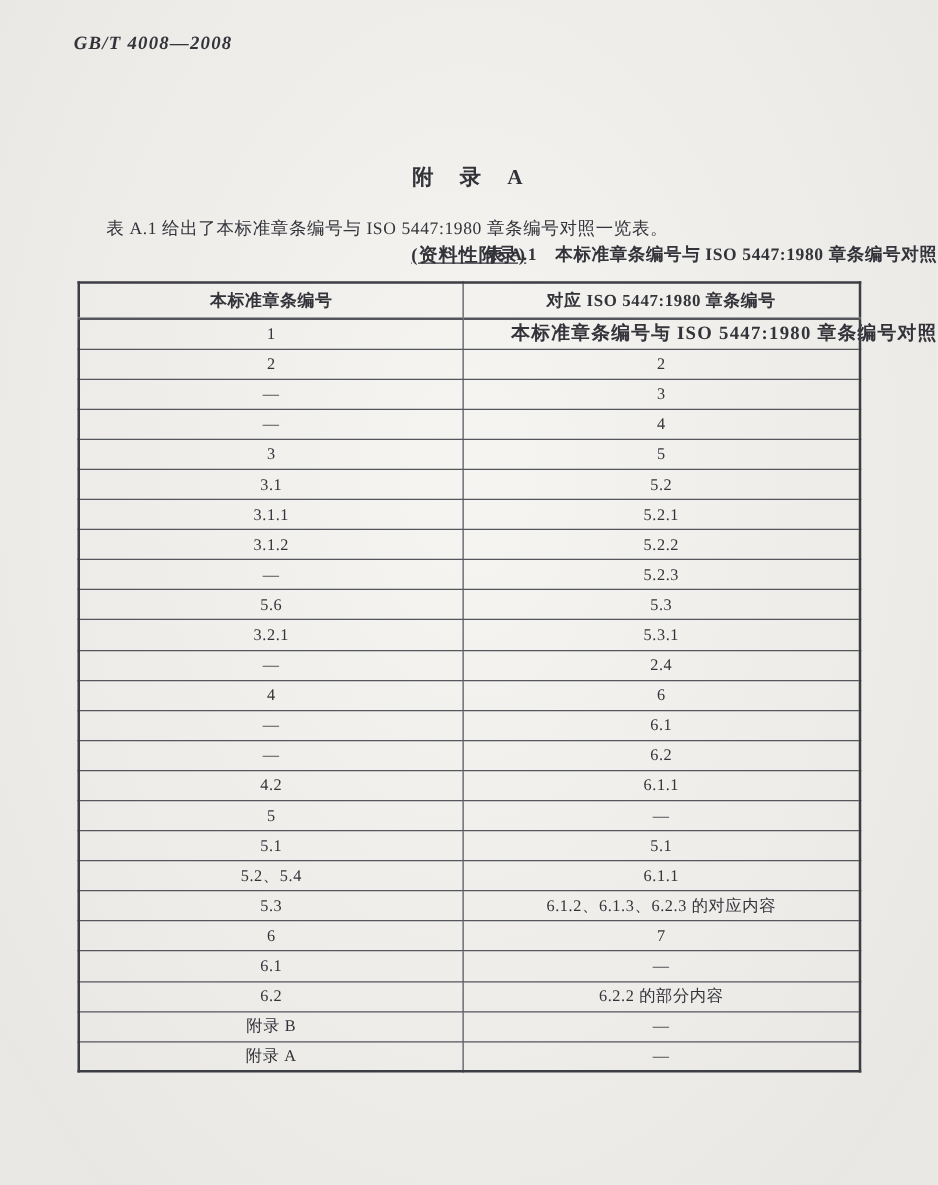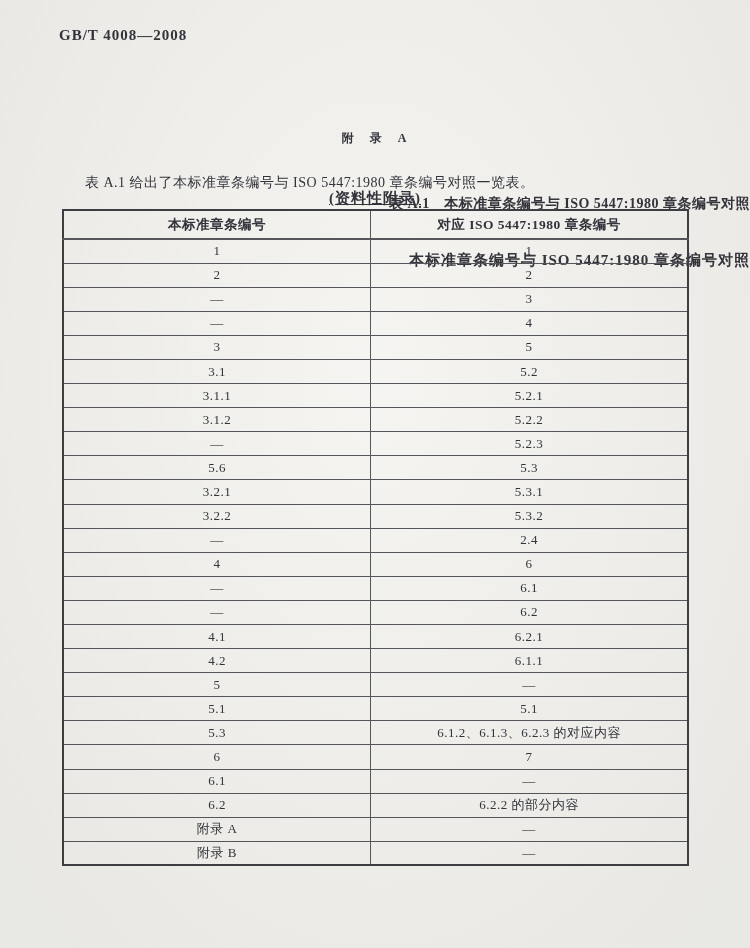--- a/index.html
+++ b/index.html
@@ -18,31 +18,32 @@
     color: var(--ink);
     overflow: hidden;
   }
   .doc-number {
     position: absolute;
     top: 27px;
     left: 59px;
     font-size: 15px;
     font-weight: bold;
     letter-spacing: 1px;
+    font-style: italic;
   }
   .titles {
     position: absolute;
     top: 94px;
     left: 0;
     width: 100%;
     text-align: center;
     white-space: pre;
   }
   .appendix-title {
-    font-size: 12px;
+    font-size: 17px;
     font-weight: bold;
     letter-spacing: 2px;
   }
   .appendix-subtitle {
     font-size: 15px;
     font-weight: bold;
     margin-top: 6px;
     letter-spacing: 1px;
     text-decoration: underline;
   }
@@ -67,21 +68,21 @@
     left: 0;
     width: 100%;
     text-align: right;
     font-size: 14px;
     font-weight: bold;
     letter-spacing: 0.5px;
     white-space: pre;
   }
   table.cmp {
     position: absolute;
-    top: 209px;
+    top: 225px;
     left: 62px;
     width: 627px;
     border-collapse: collapse;
     table-layout: fixed;
     border: 2px solid var(--border-heavy);
   }
   table.cmp th,
   table.cmp td {
     border: 1px solid var(--border);
     text-align: center;
@@ -166,73 +167,69 @@
       </tr>
       <tr>
         <td>5.6</td>
         <td>5.3</td>
       </tr>
       <tr>
         <td>3.2.1</td>
         <td>5.3.1</td>
       </tr>
       <tr>
-        <td>3.2.2</td>
-        <td>5.3.2</td>
-      </tr>
-      <tr>
         <td>—</td>
         <td>2.4</td>
       </tr>
       <tr>
         <td>4</td>
         <td>6</td>
       </tr>
       <tr>
         <td>—</td>
         <td>6.1</td>
       </tr>
       <tr>
         <td>—</td>
         <td>6.2</td>
       </tr>
       <tr>
-        <td>4.1</td>
-        <td>6.2.1</td>
-      </tr>
-      <tr>
         <td>4.2</td>
         <td>6.1.1</td>
       </tr>
       <tr>
         <td>5</td>
         <td>—</td>
       </tr>
       <tr>
         <td>5.1</td>
         <td>5.1</td>
       </tr>
       <tr>
+        <td>5.2、5.4</td>
+        <td>6.1.1</td>
+      </tr>
+      <tr>
         <td>5.3</td>
         <td>6.1.2、6.1.3、6.2.3 的对应内容</td>
       </tr>
       <tr>
         <td>6</td>
         <td>7</td>
       </tr>
       <tr>
         <td>6.1</td>
         <td>—</td>
       </tr>
       <tr>
         <td>6.2</td>
         <td>6.2.2 的部分内容</td>
       </tr>
       <tr>
+        <td>附录 B</td>
+        <td>—</td>
+      </tr>
+      <tr>
         <td>附录 A</td>
-        <td>—</td>
-      </tr>
-      <tr>
-        <td>附录 B</td>
         <td>—</td>
       </tr>
     </tbody>
 </table>
 
 </body></html>

